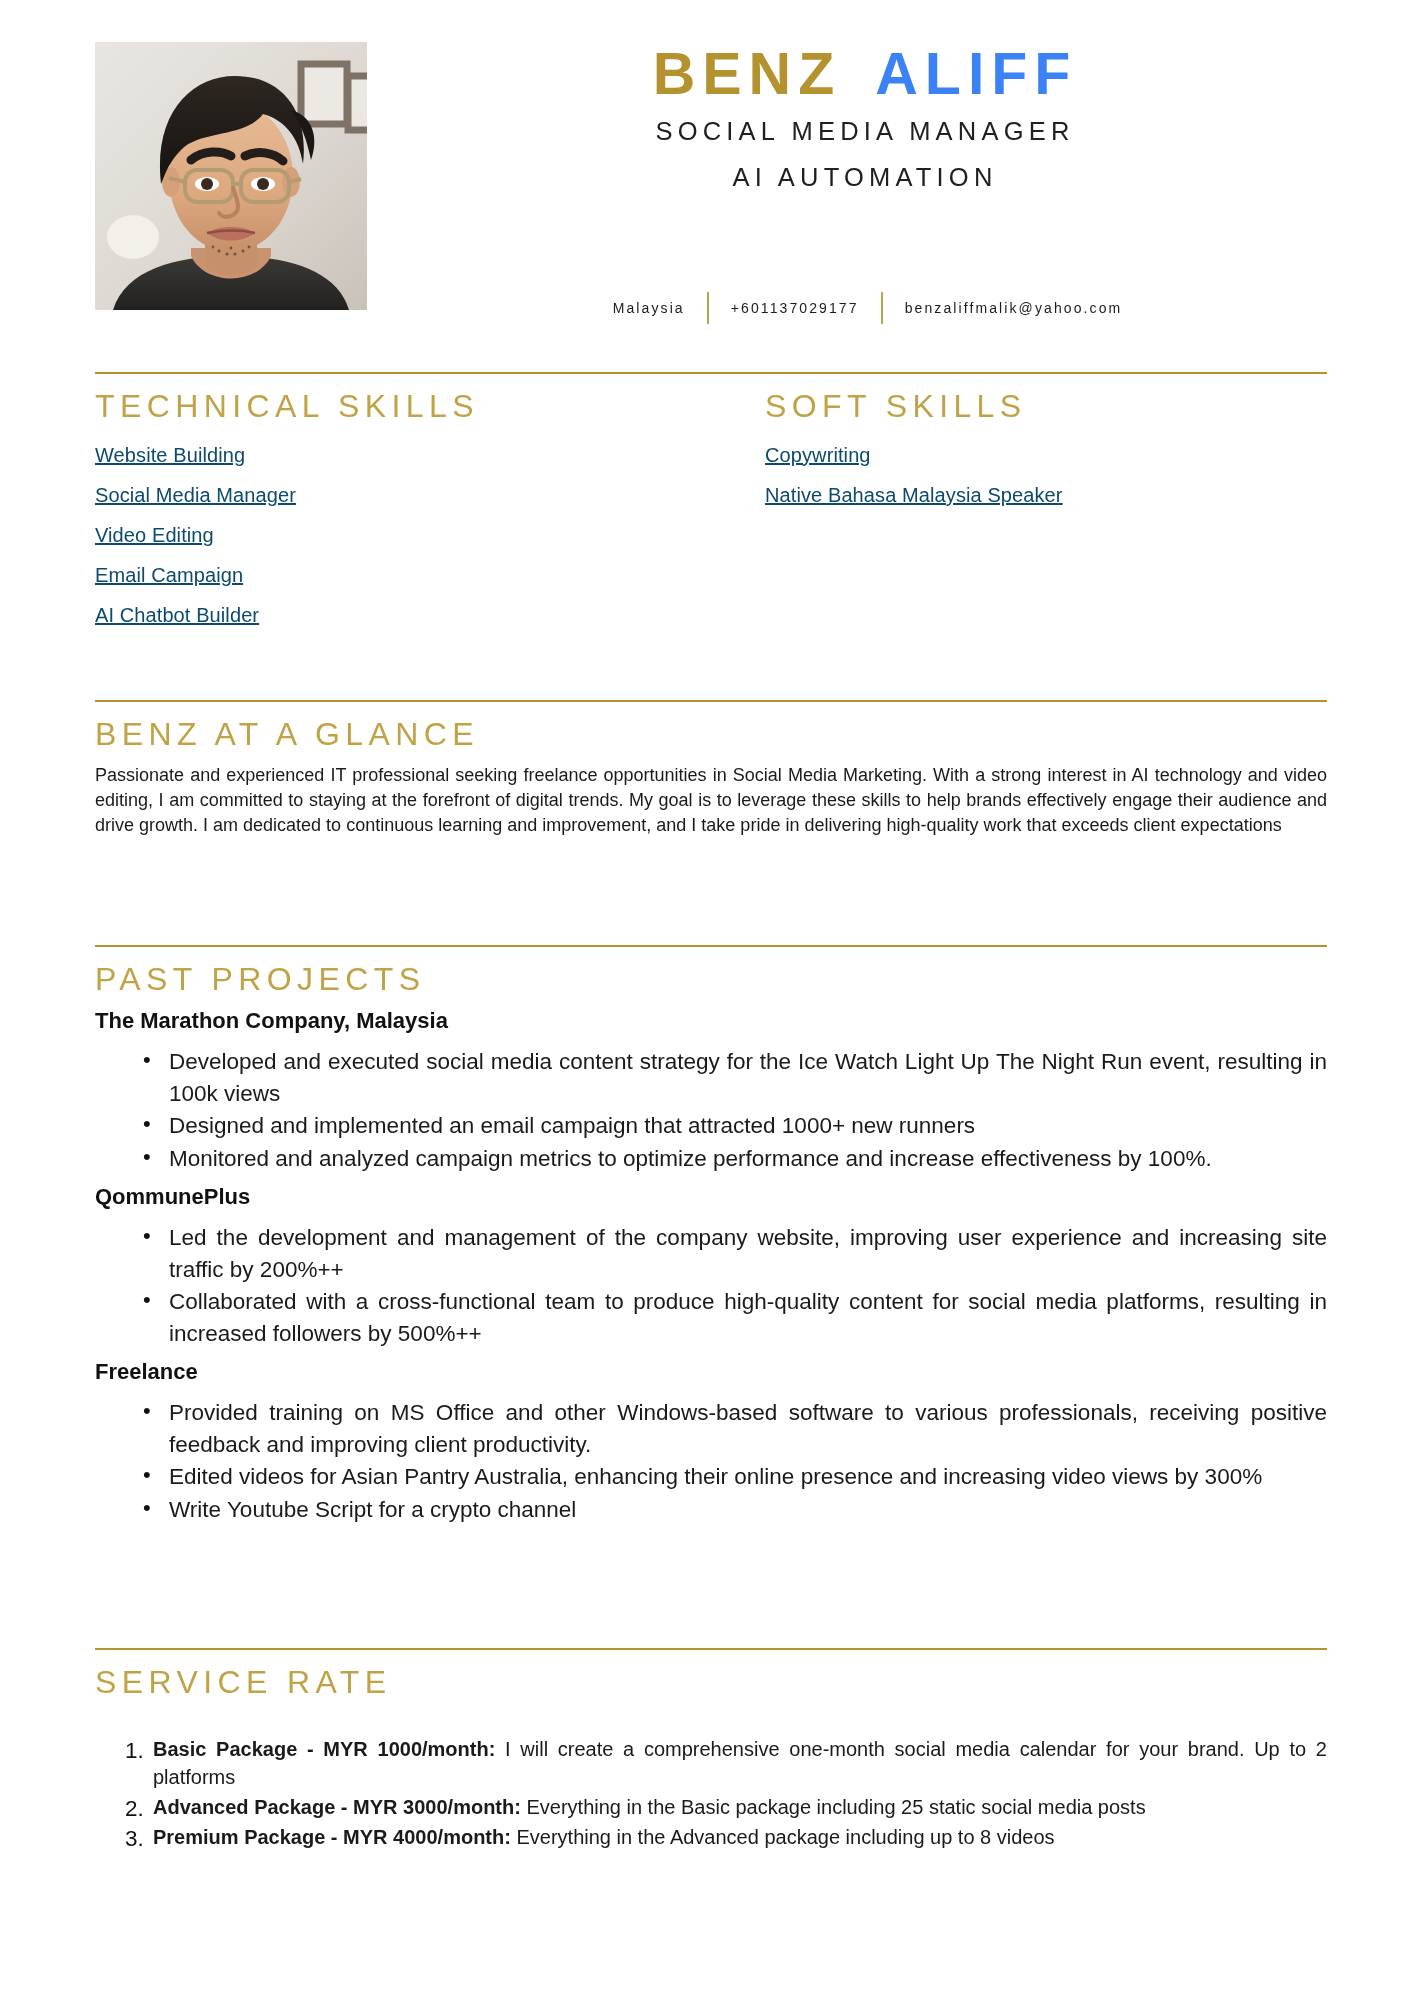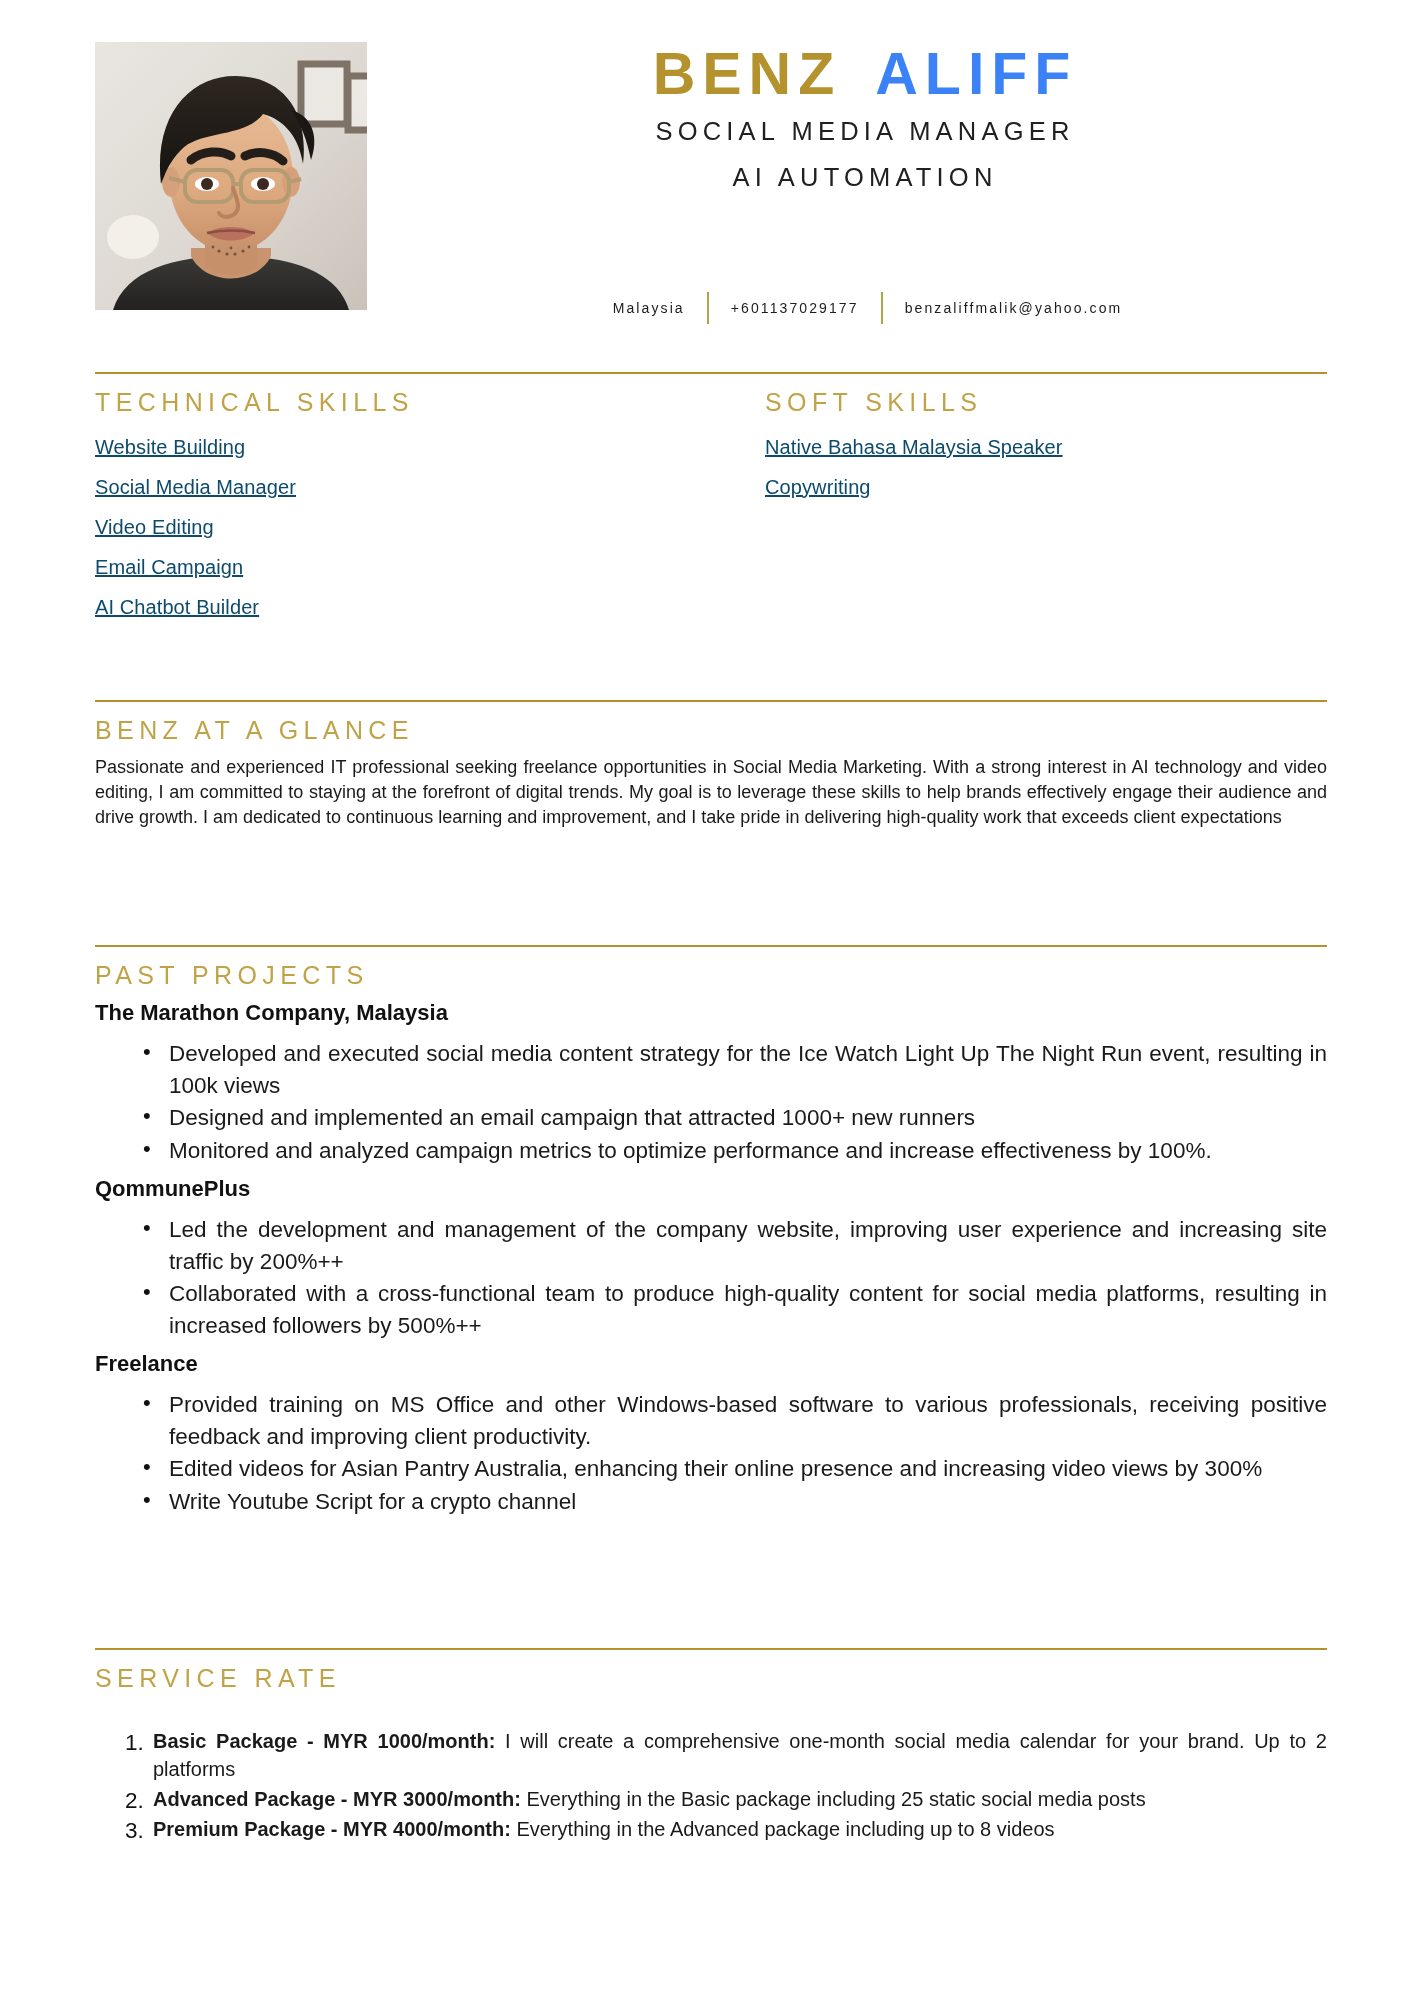--- a/index.html
+++ b/index.html
@@ -93,21 +93,21 @@
     height: 2px;
     background: #b4922d;
     margin: 0 0 0 0;
   }
   .section {
     position: absolute;
     left: 95px;
     width: 1232px;
   }
   .sec-head {
-    font-size: 25px;
+    font-size: 32px;
     letter-spacing: 5.4px;
     color: #c0a347;
     font-weight: 400;
     margin-top: 14px;
     margin-bottom: 10px;
     text-transform: uppercase;
   }
   .skills-cols { display: flex; }
   .skills-col-left  { width: 670px; }
   .skills-col-right { width: 562px; }
@@ -294,22 +294,22 @@
       <div class="skills-col-left">
         <div class="sec-head">TECHNICAL SKILLS</div>
         <div class="skill-item">Website Building</div>
         <div class="skill-item">Social Media Manager</div>
         <div class="skill-item">Video Editing</div>
         <div class="skill-item">Email Campaign</div>
         <div class="skill-item">AI Chatbot Builder</div>
       </div>
       <div class="skills-col-right">
         <div class="sec-head">SOFT SKILLS</div>
+        <div class="skill-item">Copywriting</div>
         <div class="skill-item">Native Bahasa Malaysia Speaker</div>
-        <div class="skill-item">Copywriting</div>
       </div>
     </div>
   </div>
 
   <div class="section" style="top:700px;">
     <div class="rule"></div>
     <div class="sec-head">BENZ AT A GLANCE</div>
     <p class="para">Passionate and experienced IT professional seeking freelance opportunities in Social Media Marketing. With a strong interest in AI technology and video editing, I am committed to staying at the forefront of digital trends. My goal is to leverage these skills to help brands effectively engage their audience and drive growth. I am dedicated to continuous learning and improvement, and I take pride in delivering high-quality work that exceeds client expectations</p>
   </div>
 

